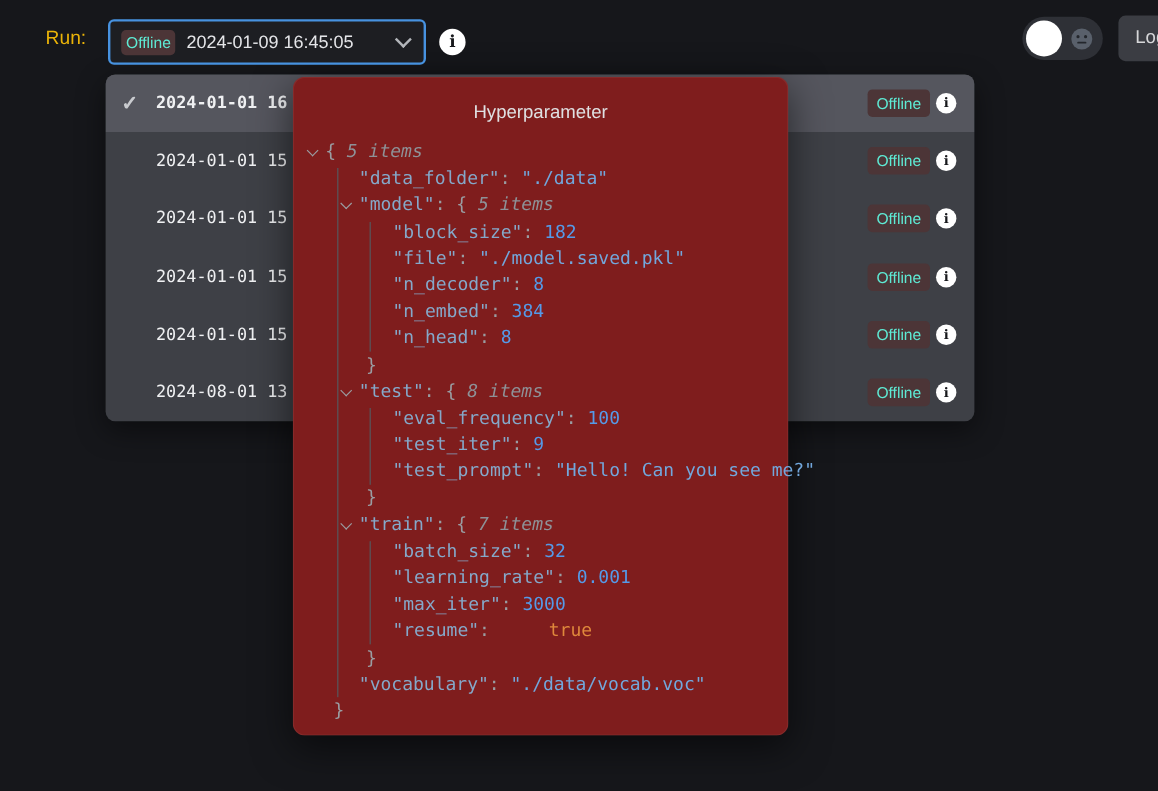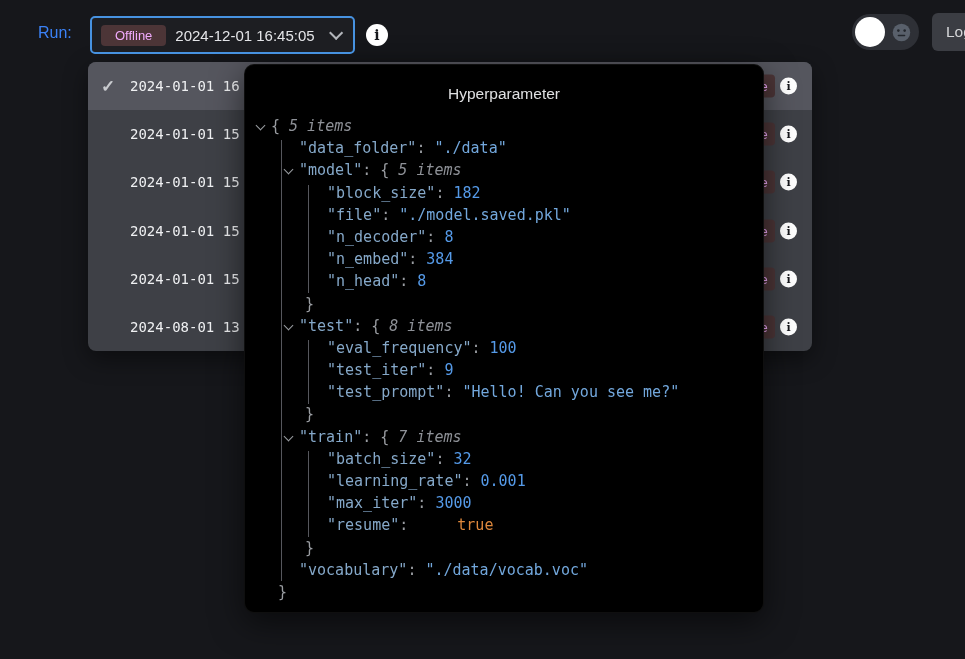--- a/index.html
+++ b/index.html
@@ -7,31 +7,31 @@
   body {
     position:relative;
     background:#16171b;
     overflow:hidden;
     font-family:"Liberation Sans", sans-serif;
     color:#e9eaec;
   }
   
   .run-label {
     position:absolute; left:38px; top:24px;
-    font-size:16px; color:#3b82f6;
+    font-size:16px; color:#eab308;
   }
   .run-select {
     position:absolute; left:90px; top:16px; width:265px; height:38px;
     background:#1d1e22; border:2px solid #4792e0; border-radius:5px;
     display:flex; align-items:center; padding-left:9px; cursor:pointer;
     z-index:4;
   }
   .badge {
-    background:#4c3537; color:#f0abfc; font-size:13px;
-    padding:3px 14px; border-radius:4px; white-space:nowrap;
+    background:#4c3537; color:#5eead4; font-size:13px;
+    padding:3px 4px; border-radius:4px; white-space:nowrap;
   }
   .run-select .value { margin-left:9px; font-size:15px; color:#e4e5e8; white-space:nowrap; }
   .chev-down {
     margin-left:auto; margin-right:14px;
     width:10px; height:10px; border-right:2px solid #b3b6bb; border-bottom:2px solid #b3b6bb;
     transform:rotate(45deg) translateY(-3px);
   }
   .info-circle {
     border-radius:50%; background:#ffffff; color:#17181c;
     display:flex; align-items:center; justify-content:center;
@@ -67,32 +67,32 @@
   .run-row.selected { background:#55565e; }
   .run-row .check {
     position:absolute; left:13px; font-size:17px; color:#c9cbcf;
     visibility:hidden; font-weight:bold;
   }
   .run-row.selected .check { visibility:visible; }
   .run-row .rlabel {
     margin-left:42px; font-family:"DejaVu Sans Mono", monospace;
     font-size:14px; color:#eff0f2; white-space:nowrap;
   }
-  .run-row.selected .rlabel { font-weight:normal; }
+  .run-row.selected .rlabel { font-weight:bold; }
   .run-row .rbadge {
     position:absolute; right:37px; top:50%; transform:translateY(-50%);
     width:52px; height:23px; overflow:hidden;
     display:flex; align-items:center; justify-content:center;
   }
   .run-row .info-circle { position:absolute; right:15px; top:50%; transform:translateY(-50%);
     width:17px; height:17px; font-size:11px; cursor:pointer; }
   
   .popover {
-    position:absolute; left:244px; top:64px; width:520px; height:549px;
-    background:#000000; border:1px solid rgba(255,255,255,0.06);
+    position:absolute; left:244px; top:64px; width:413px; height:549px;
+    background:#7f1d1d; border:1px solid rgba(255,255,255,0.06);
     border-radius:10px; z-index:3;
     box-shadow:0 10px 32px rgba(0,0,0,0.55);
   }
   .pop-title {
     position:absolute; top:20px; left:0; right:0; text-align:center;
     font-size:15.5px; color:#dfe0e2;
   }
   .json-tree {
     position:absolute; top:50px; left:0; right:0;
     font-family:"DejaVu Sans Mono", monospace; font-size:15px;
@@ -123,21 +123,21 @@
   .g-test  { left:63px; top:275px; height:64px; }
   .g-train { left:63px; top:386px; height:86px; }
 </style>
 </head>
 <body>
 
 <div class="run-label">Run:</div>
 
 <div class="run-select">
   <span class="badge">Offline</span>
-  <span class="value">2024-12-01 16:45:05</span>
+  <span class="value">2024-01-09 16:45:05</span>
   <span class="chev-down"></span>
 </div>
 
 <div class="info-circle info-top">i</div>
 
 <div class="toggle">
   <div class="knob"></div>
   <svg class="face" viewBox="0 0 24 24">
     <circle cx="12" cy="12" r="10" fill="#59606b"></circle>
     <circle cx="8.4" cy="9.8" r="1.5" fill="#23262c"></circle>

